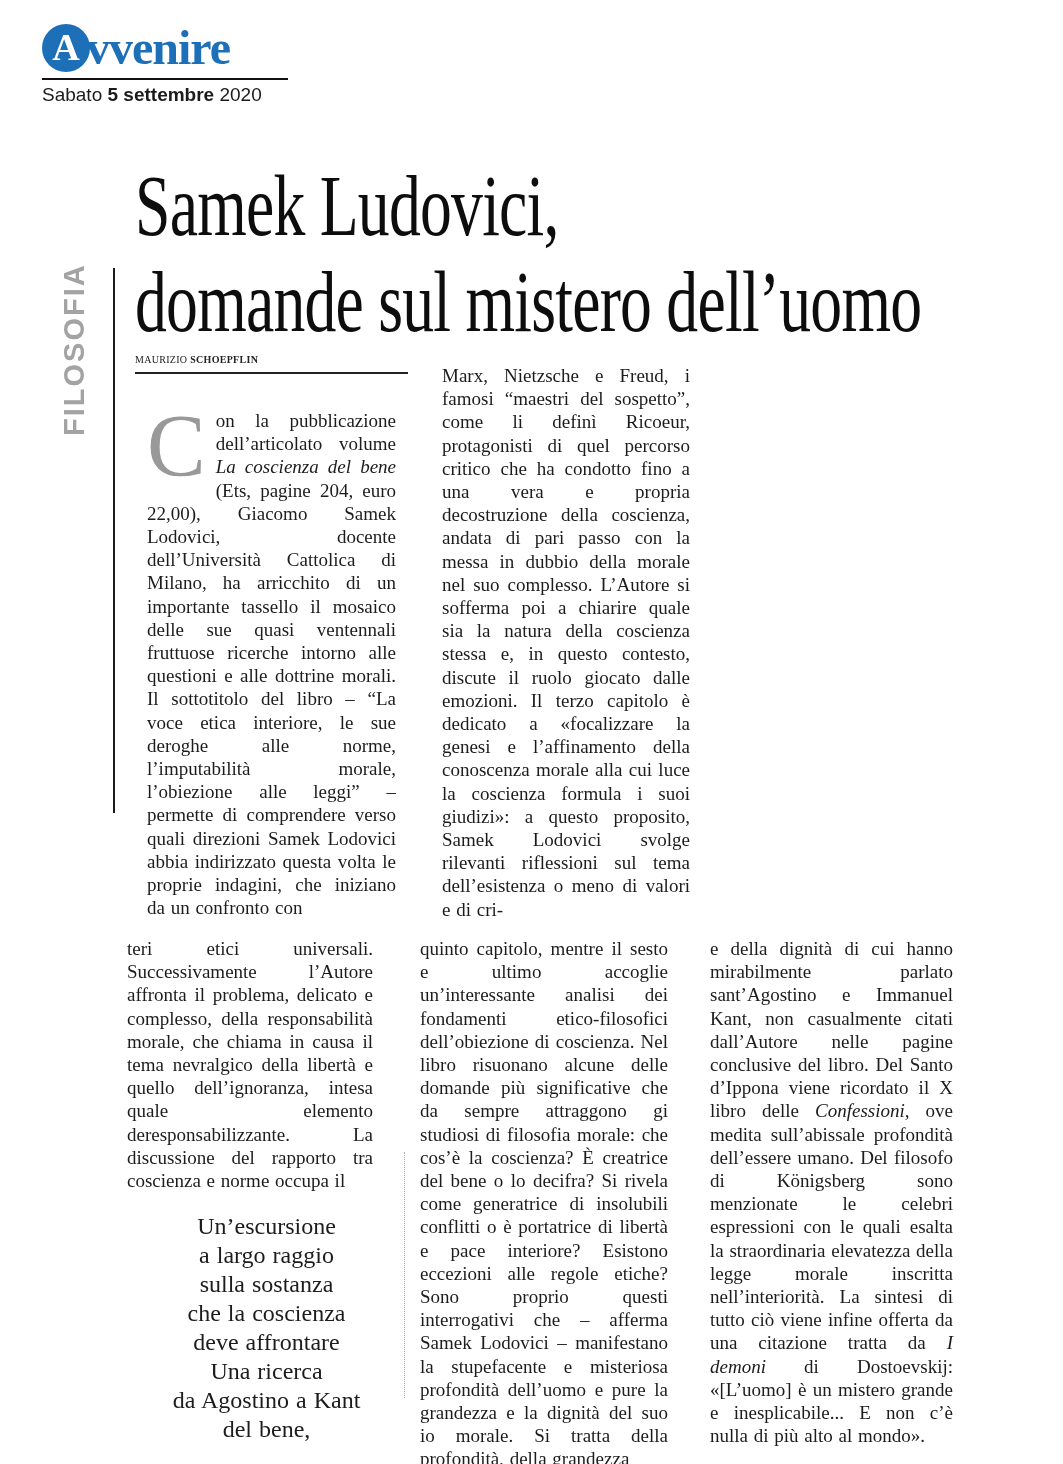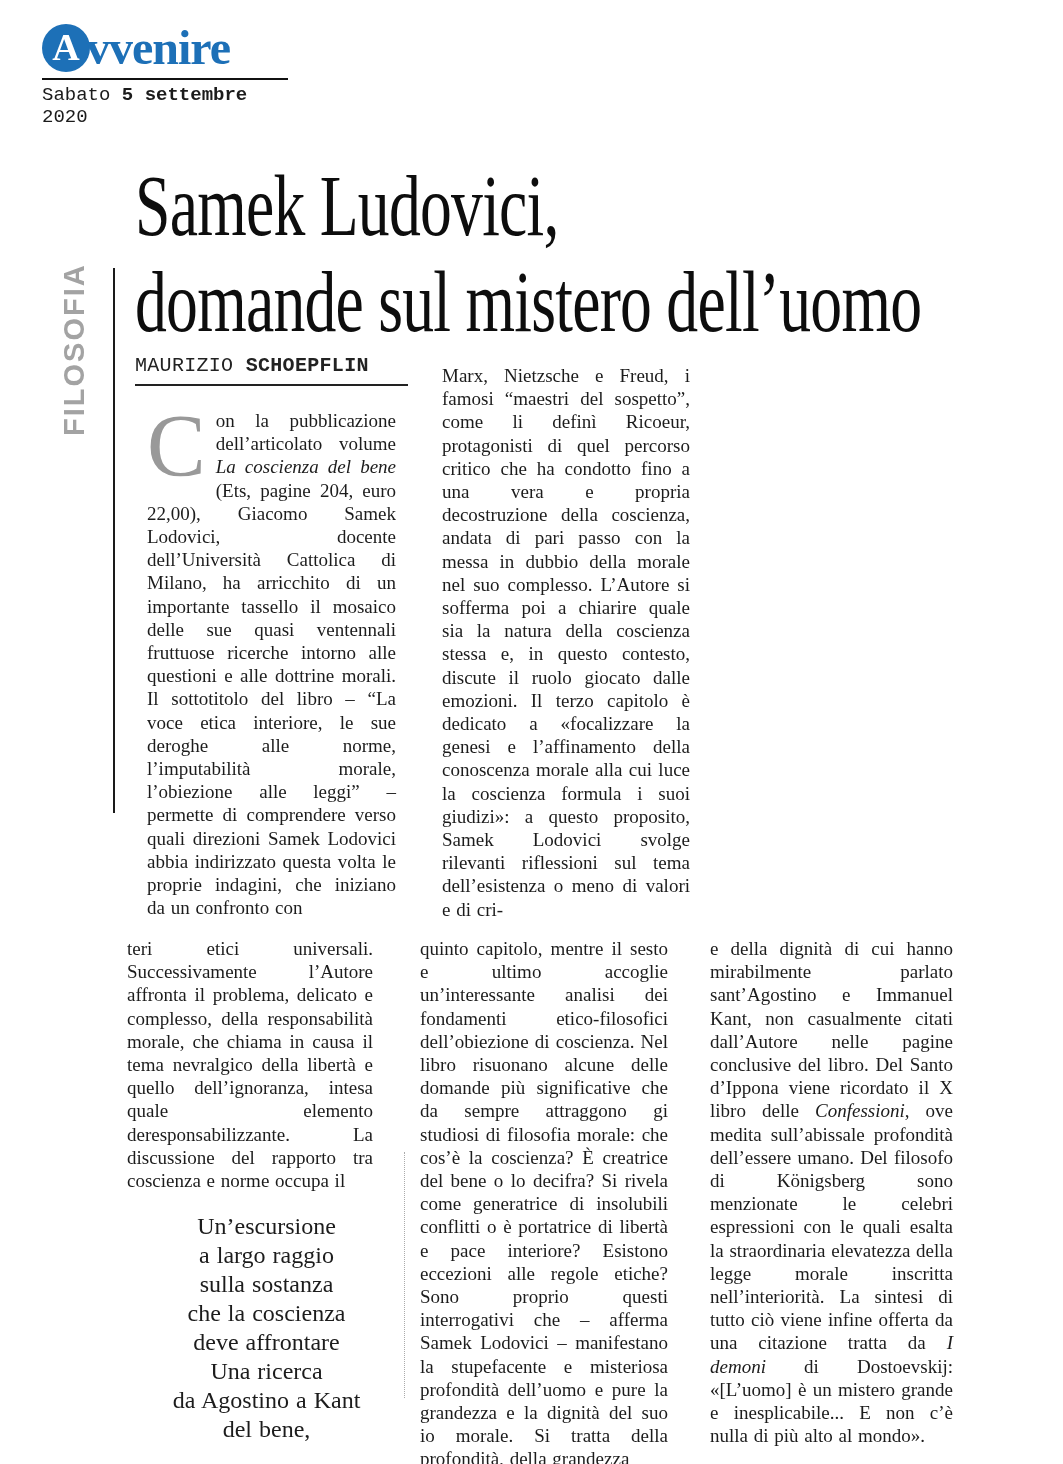--- a/index.html
+++ b/index.html
@@ -17,21 +17,21 @@
   .logo-disc span{
     color:#ffffff;font-family:"Liberation Serif",serif;font-weight:bold;
     font-size:38px;line-height:1;transform:translateY(-1px);
   }
   .logo-word{
     font-family:"Liberation Serif",serif;font-weight:bold;color:#1d70b7;
     font-size:48px;line-height:1;margin-left:-4px;letter-spacing:-1px;
   }
   .masthead-rule{height:2px;background:#111;margin-top:4px;width:246px;}
   .date-line{
-    font-family:Liberation Mono, monospace;font-size:19px;color:#1b1b1b;
+    font-family:Liberation Sans, sans-serif;font-size:19px;color:#1b1b1b;
     margin-top:4px;letter-spacing:0;
   }
   .date-line .b{font-weight:bold;}
   
   .section-label{
     position:absolute;left:-10px;top:332px;width:172px;height:36px;
     transform:rotate(-90deg);transform-origin:center;
     font-family:"Liberation Sans",sans-serif;font-weight:bold;
     font-size:29px;letter-spacing:2px;color:#a3a3a3;text-align:center;
   }
@@ -40,21 +40,21 @@
   
   .headline{position:absolute;left:135px;top:158px;width:900px;color:#0d0d0d;}
   .headline .hl-line{
     font-size:86px;line-height:96px;white-space:nowrap;
     display:block;transform:scaleX(0.74);transform-origin:left center;
     font-weight:500;letter-spacing:-1px;
   }
   
   .byline{
     position:absolute;left:135px;top:354px;width:273px;
-    font-family:Liberation Mono, monospace;font-size:20px;letter-spacing:0.3px;
+    font-family:Liberation Serif, serif;font-size:10px;letter-spacing:0.3px;
     color:#222;border-bottom:2px solid #222;padding-bottom:7px;
   }
   .byline .b{font-weight:bold;}
   
   .coltext{
     position:absolute;font-size:19px;line-height:23.2px;text-align:justify;
     color:#1c1c1c;letter-spacing:0;word-spacing:1px;
   }
   .coltext p{margin:12px;}
   .it{font-style:italic;}

